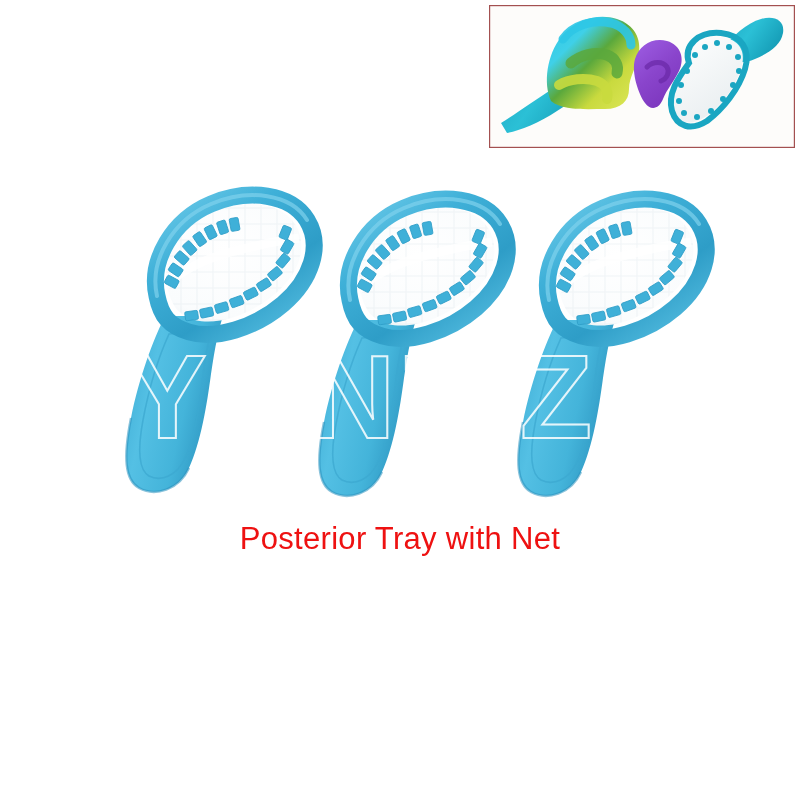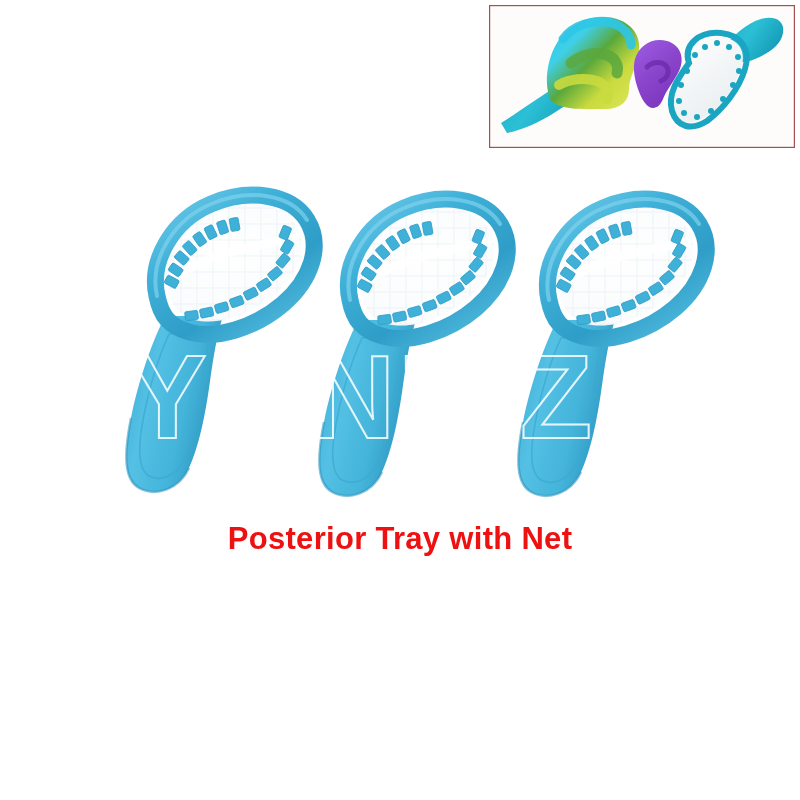--- a/index.html
+++ b/index.html
@@ -60,21 +60,21 @@
   }
 
   
   .caption {
     position: absolute;
     left: 0;
     top: 521px;
     width: 800px;
     text-align: center;
     font-family: "Liberation Sans", sans-serif;
-    font-weight: 700;
+    font-weight: 400;
     font-size: 31px;
     letter-spacing: 0.3px;
     z-index: 8;
   }
 
   
   .inset {
     position: absolute;
     left: 489px;
     top: 5px;

